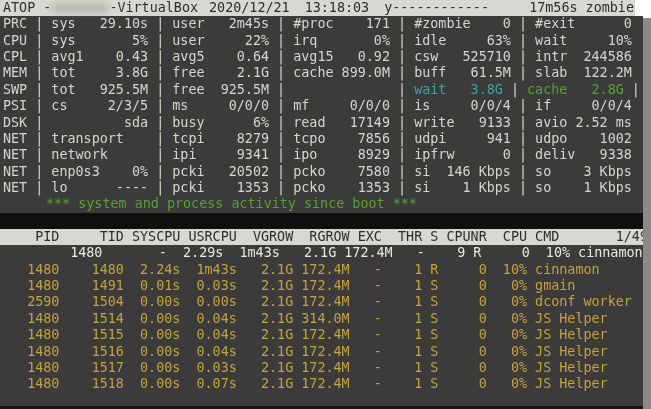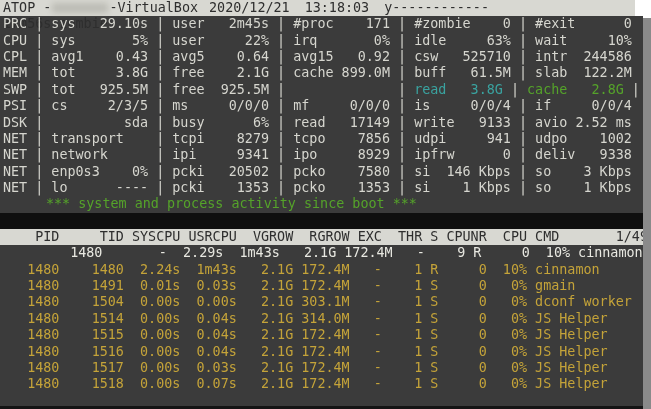--- a/index.html
+++ b/index.html
@@ -15,21 +15,20 @@
     height:16.36px;line-height:16.4px;
     white-space:pre;
     color:var(--fg,#d6d6cf);
     padding-left:3px;
   }
   .title-bar{
     background:var(--barbg,#d8d8d2);
     color:var(--barfg,#2e2e2e);
     display:flex;justify-content:space-between;
     padding-right:17px;
-    flex-direction:column;
   }
   .title-left span{display:inline-block;}
   .t-date{margin-left:11px;}
   .t-time{margin-left:15px;}
   .t-flags{margin-left:15px;}
   .smudge{
     display:inline-block;width:56px;height:10px;
     background:#9a9a92;filter:blur(3px);opacity:.45;
     vertical-align:middle;margin:0 1px;
   }
@@ -65,39 +64,39 @@
   <div class="row title-bar">
     <span class="title-left"><span>ATOP -</span><span class="smudge"></span><span>-VirtualBox</span><span class="t-date">2020/12/21</span><span class="t-time">13:18:03</span><span class="t-flags">y------------</span></span>
     <span class="title-right">17m56s zombie</span>
   </div>
 
   <div id="sys-block">
       <div class="row"><span>PRC | sys   29.10s | user   2m45s | #proc    171 | #zombie    0 | #exit      0 |</span></div>
       <div class="row"><span>CPU | sys       5% | user     22% | irq       0% | idle     63% | wait     10% |</span></div>
       <div class="row"><span>CPL | avg1    0.43 | avg5    0.64 | avg15   0.92 | csw   525710 | intr  244586 |</span></div>
       <div class="row"><span>MEM | tot     3.8G | free    2.1G | cache 899.0M | buff   61.5M | slab  122.2M |</span></div>
-      <div class="row"><span>SWP | tot   925.5M | free  925.5M |              | </span><span class="cyan">read   3.8G</span><span> | </span><span class="green">cache   2.8G</span><span> |</span></div>
+      <div class="row"><span>SWP | tot   925.5M | free  925.5M |              | </span><span class="cyan">wait   3.8G</span><span> | </span><span class="green">cache   2.8G</span><span> |</span></div>
       <div class="row"><span>PSI | cs     2/3/5 | ms     0/0/0 | mf     0/0/0 | is     0/0/4 | if     0/0/4 |</span></div>
       <div class="row"><span>DSK |          sda | busy      6% | read   17149 | write   9133 | avio 2.52 ms |</span></div>
       <div class="row"><span>NET | transport    | tcpi    8279 | tcpo    7856 | udpi     941 | udpo    1002 |</span></div>
       <div class="row"><span>NET | network      | ipi     9341 | ipo     8929 | ipfrw      0 | deliv   9338 |</span></div>
       <div class="row"><span>NET | enp0s3    0% | pcki   20502 | pcko    7580 | si  146 Kbps | so    3 Kbps |</span></div>
       <div class="row"><span>NET | lo      ---- | pcki    1353 | pcko    1353 | si    1 Kbps | so    1 Kbps |</span></div>
     </div>
 
   <div class="row sep">*** system and process activity since boot ***</div>
 
   <div class="row band"></div>
 
   <div id="proc-block">
       <div class="row hdr"><span>    PID     TID SYSCPU USRCPU  VGROW  RGROW EXC  THR S CPUNR  CPU CMD       1/49</span></div>
       <div class="row bright"><span>   1480       -  2.29s  1m43s   2.1G 172.4M   -    9 R     0  10% cinnamon</span></div>
       <div class="row yellow"><span>   1480    1480  2.24s  1m43s   2.1G 172.4M   -    1 R     0  10% cinnamon</span></div>
       <div class="row yellow"><span>   1480    1491  0.01s  0.03s   2.1G 172.4M   -    1 S     0   0% gmain</span></div>
-      <div class="row yellow"><span>   1480    1504  0.00s  0.00s   2.1G 303.1M   -    1 S     0   0% dconf worker</span></div>
+      <div class="row yellow"><span>   2590    1504  0.00s  0.00s   2.1G 172.4M   -    1 S     0   0% dconf worker</span></div>
       <div class="row yellow"><span>   1480    1514  0.00s  0.04s   2.1G 314.0M   -    1 S     0   0% JS Helper</span></div>
       <div class="row yellow"><span>   1480    1515  0.00s  0.04s   2.1G 172.4M   -    1 S     0   0% JS Helper</span></div>
       <div class="row yellow"><span>   1480    1516  0.00s  0.04s   2.1G 172.4M   -    1 S     0   0% JS Helper</span></div>
       <div class="row yellow"><span>   1480    1517  0.00s  0.03s   2.1G 172.4M   -    1 S     0   0% JS Helper</span></div>
       <div class="row yellow"><span>   1480    1518  0.00s  0.07s   2.1G 172.4M   -    1 S     0   0% JS Helper</span></div>
     </div>
 
   <div class="bottom-strip"></div>
 
   <div class="scroll-track"></div>

